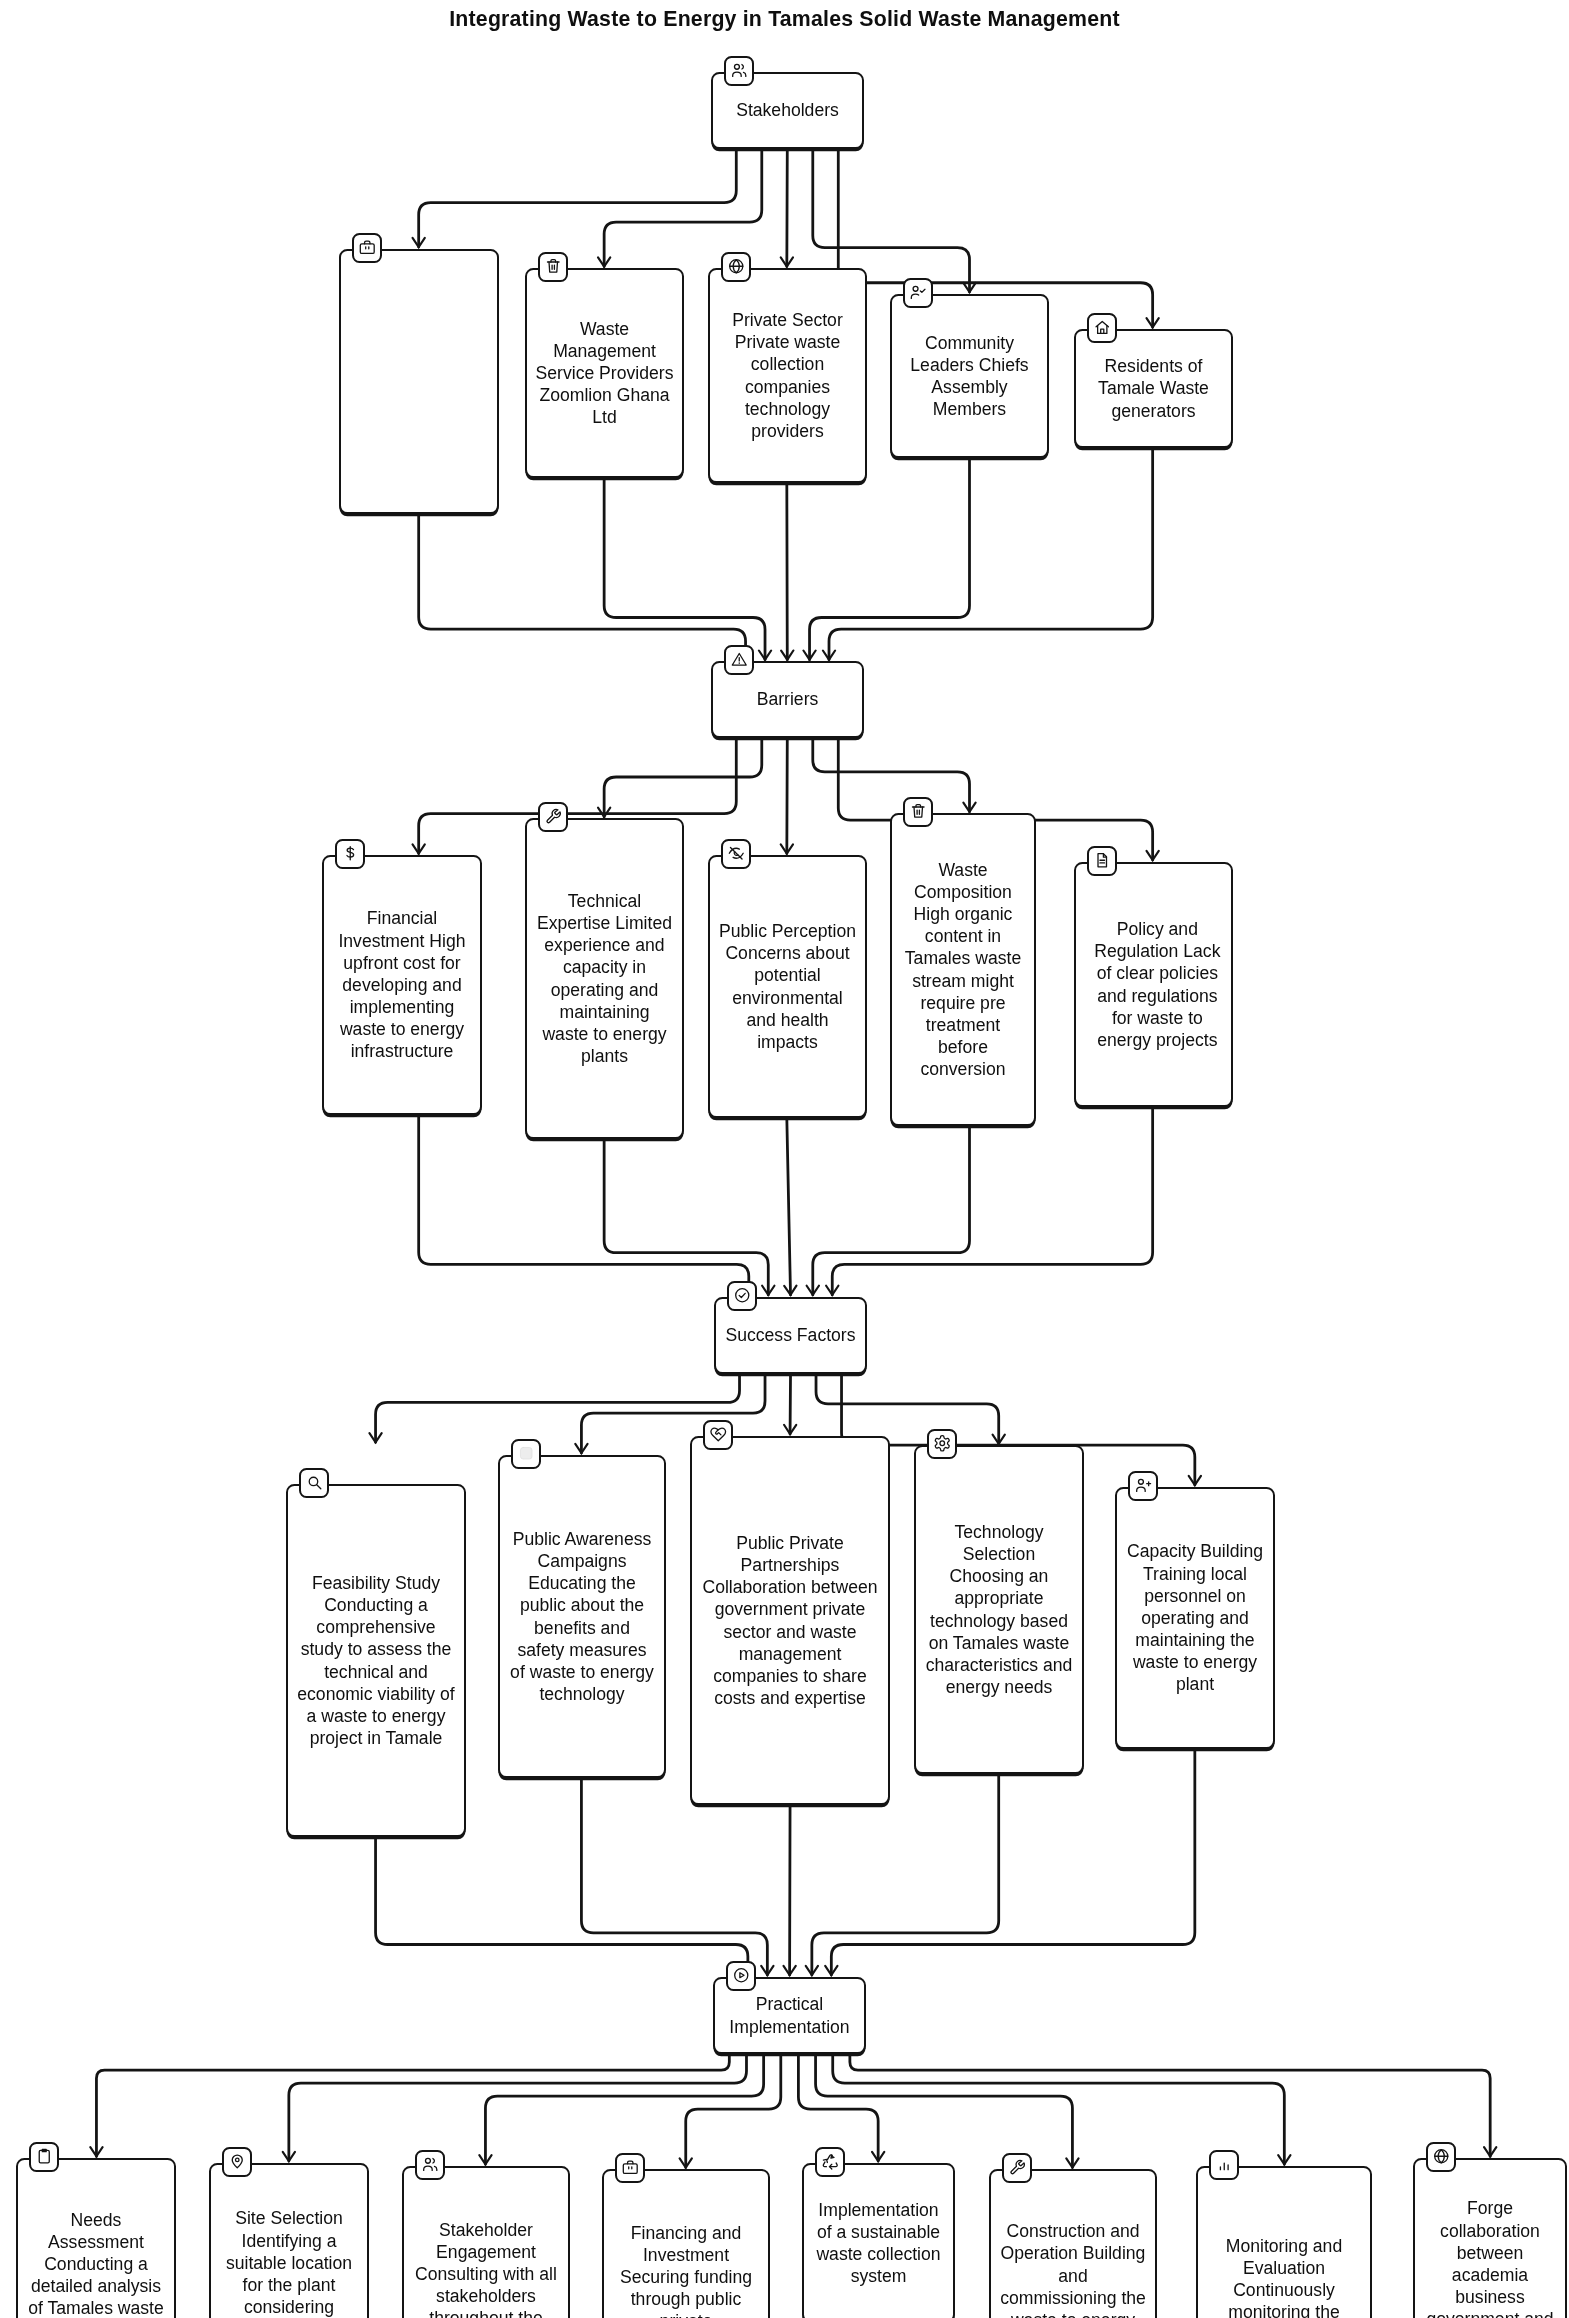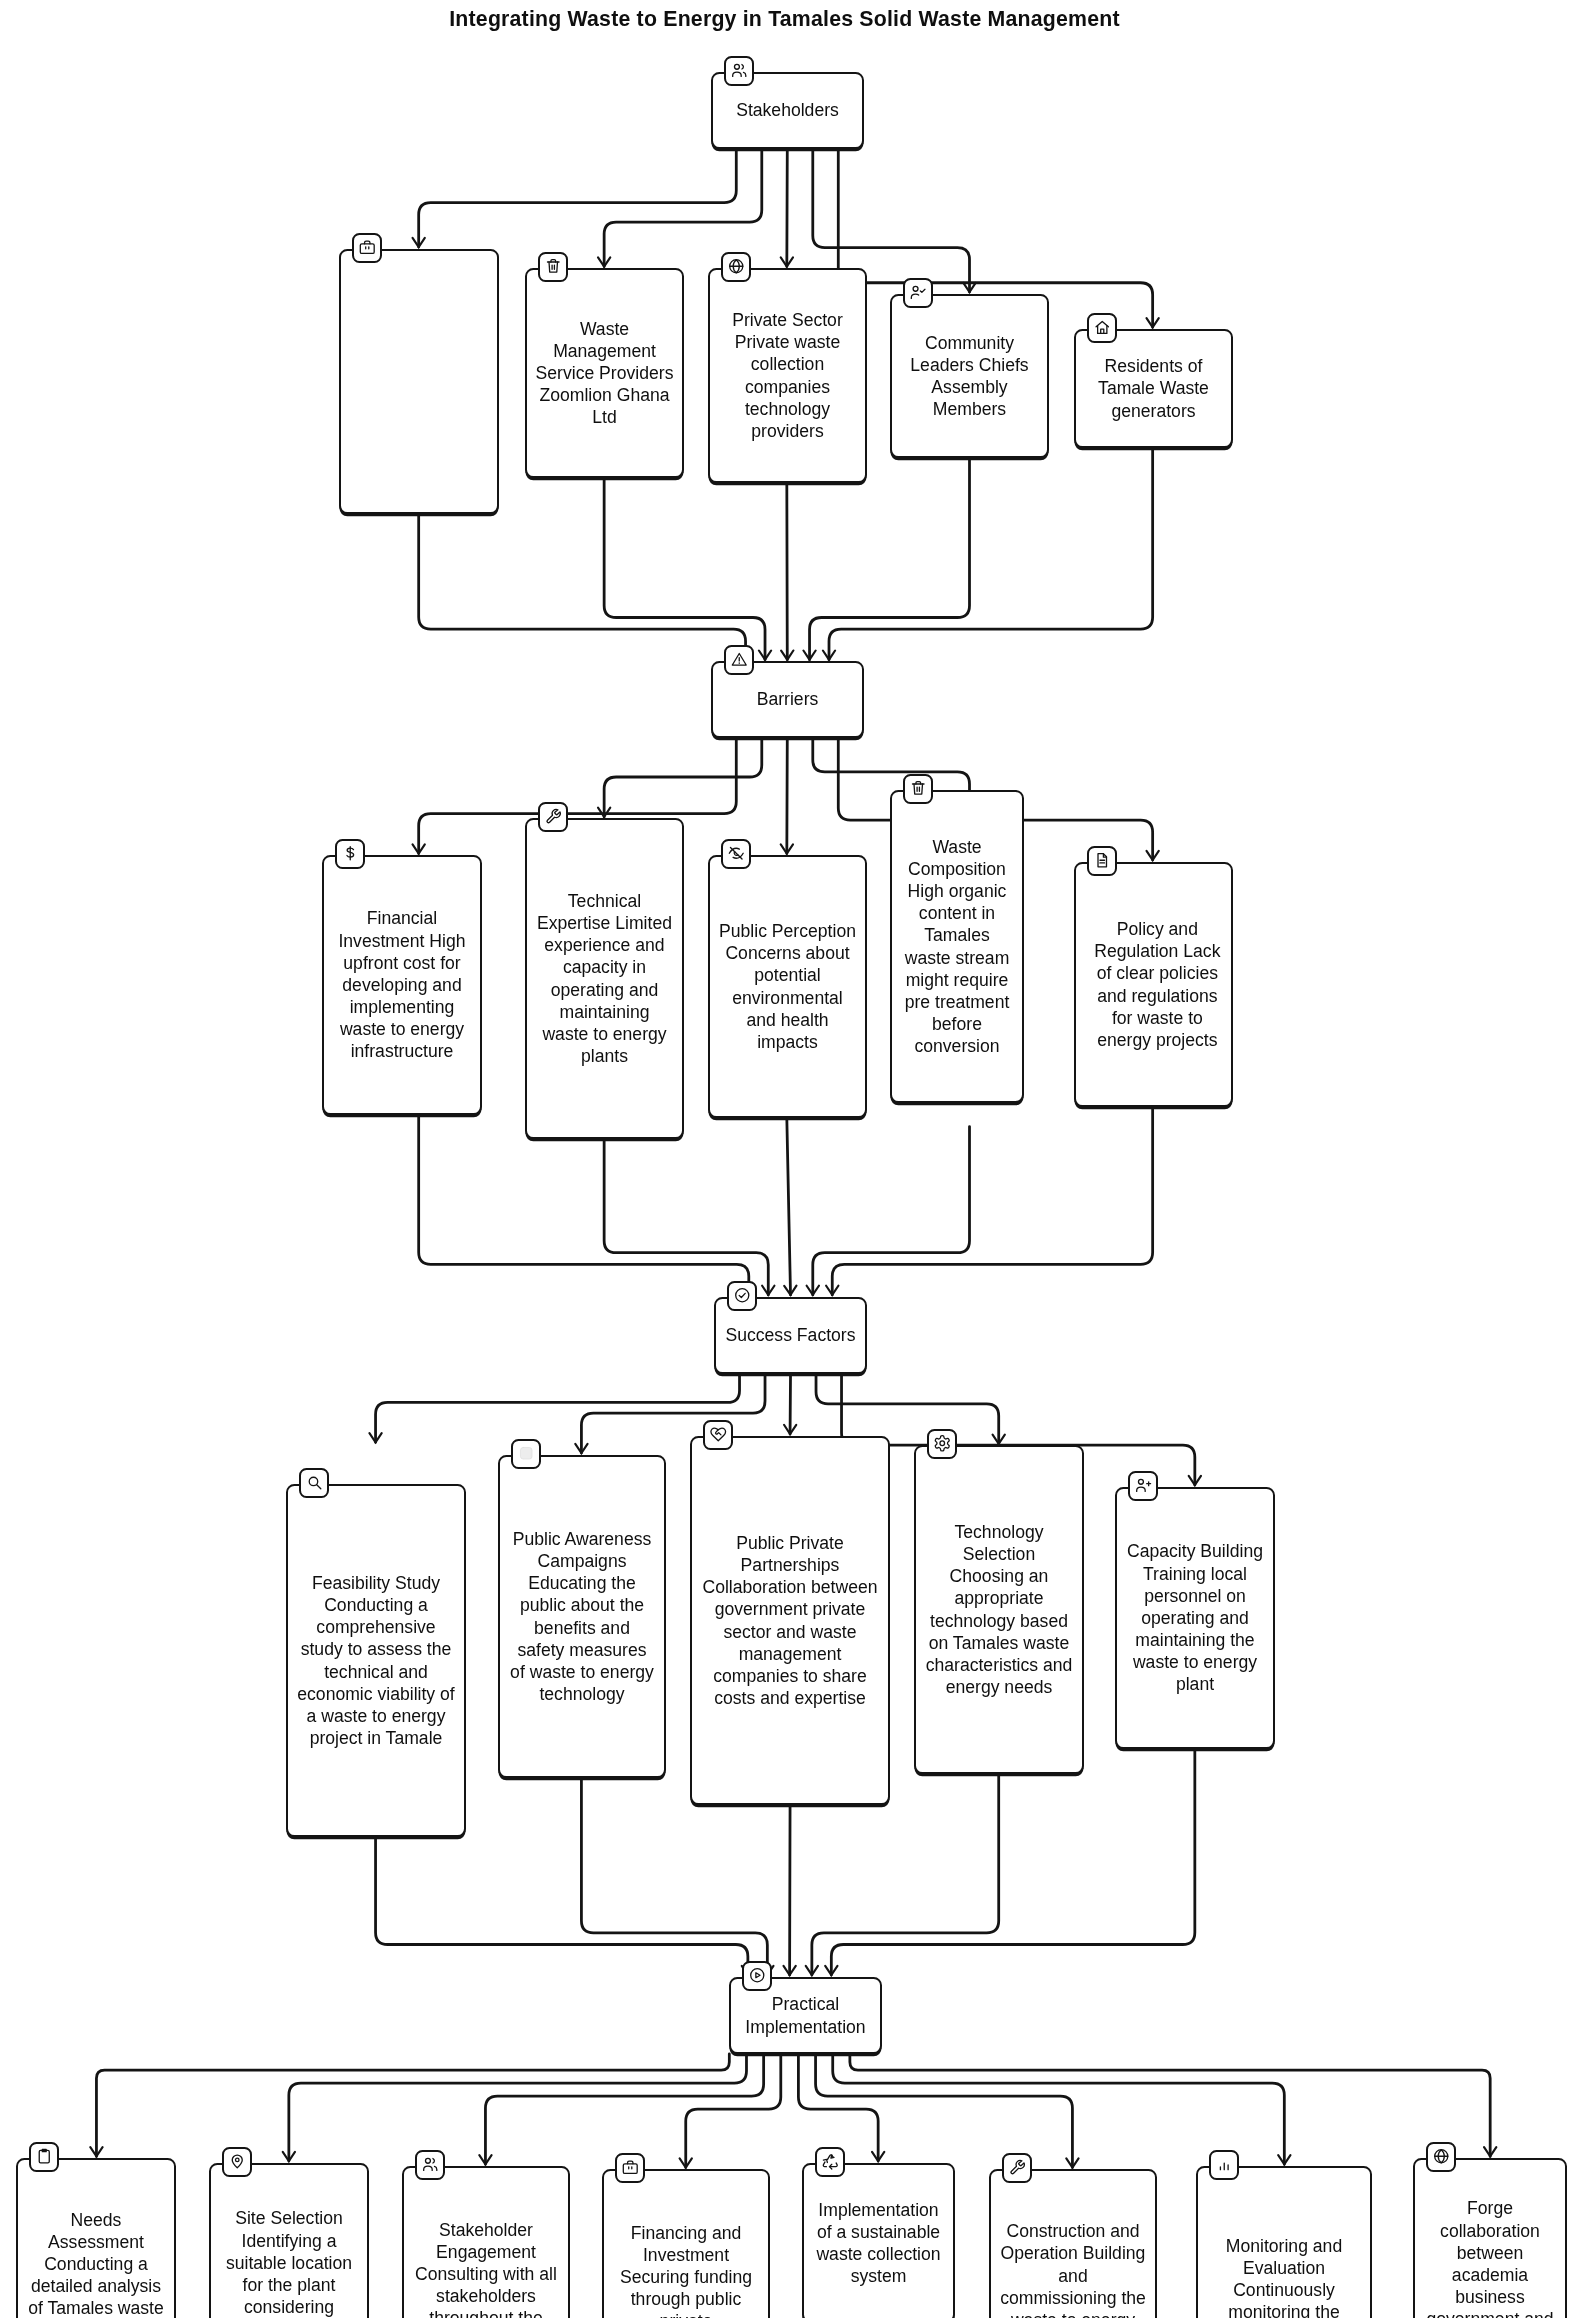--- a/index.html
+++ b/index.html
@@ -17,30 +17,30 @@
   .txt{margin:0;font-size:17.6px;line-height:1.26;}
   .badge{position:absolute;top:-18.5px;left:11px;width:30px;height:30px;background:#fff;
          border:2.3px solid #141414;border-radius:7.4px;box-sizing:border-box;
          display:flex;align-items:center;justify-content:center;}
   .badge svg{width:18.5px;height:18.5px;color:#141414;stroke:#141414;fill:none;
              stroke-width:1.7;stroke-linecap:round;stroke-linejoin:round;}
   
   #n-h1{left:711px;top:72px;width:153px;height:77px;}
   #n-h2{left:711px;top:661px;width:153px;height:77px;}
   #n-h3{left:714px;top:1297px;width:153px;height:77px;}
-  #n-h4{left:713px;top:1977px;width:153px;height:77px;margin-left:16px;}
+  #n-h4{left:713px;top:1977px;width:153px;height:77px;}
   #n-s1{left:339px;top:249px;width:160px;height:265px;}
   #n-s2{left:525px;top:268px;width:159px;height:210px;}
   #n-s3{left:708px;top:268px;width:159px;height:215px;}
   #n-s4{left:890px;top:294px;width:159px;height:164px;}
   #n-s5{left:1074px;top:329px;width:159px;height:119px;}
   #n-b1{left:322px;top:855px;width:160px;height:260px;}
   #n-b2{left:525px;top:818px;width:159px;height:321px;}
   #n-b3{left:708px;top:855px;width:159px;height:263px;}
-  #n-b4{left:890px;top:790px;width:134px;height:313px;}
+  #n-b4{left:890px;top:813px;width:146px;height:313px;}
   #n-b5{left:1074px;top:862px;width:159px;height:245px;padding-left:16px;}
   #n-f1{left:286px;top:1484px;width:180px;height:353px;}
   #n-f2{left:498px;top:1455px;width:168px;height:323px;}
   #n-f3{left:690px;top:1436px;width:200px;height:369px;}
   #n-f4{left:914px;top:1445px;width:170px;height:329px;}
   #n-f5{left:1115px;top:1487px;width:160px;height:262px;}
   #n-i1{left:16px;top:2158px;width:160px;height:345px;}
   #n-i2{left:209px;top:2163px;width:160px;height:266px;}
   #n-i3{left:402px;top:2166px;width:168px;height:305px;}
   #n-i4{left:602px;top:2169px;width:168px;height:305px;}

